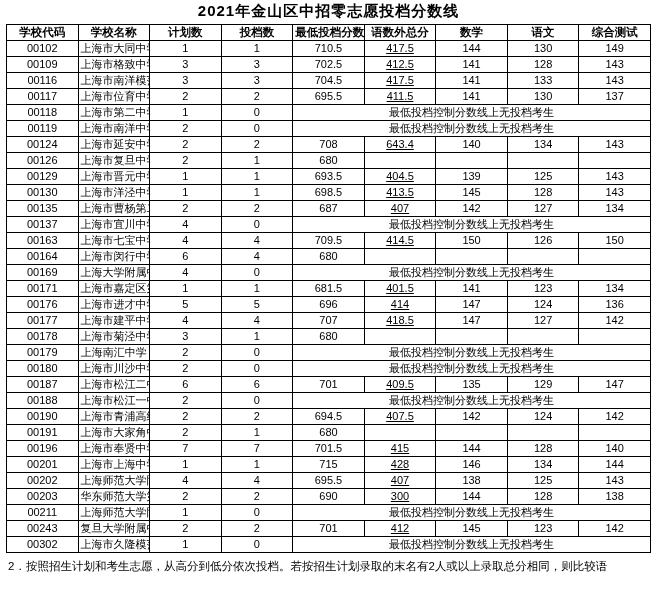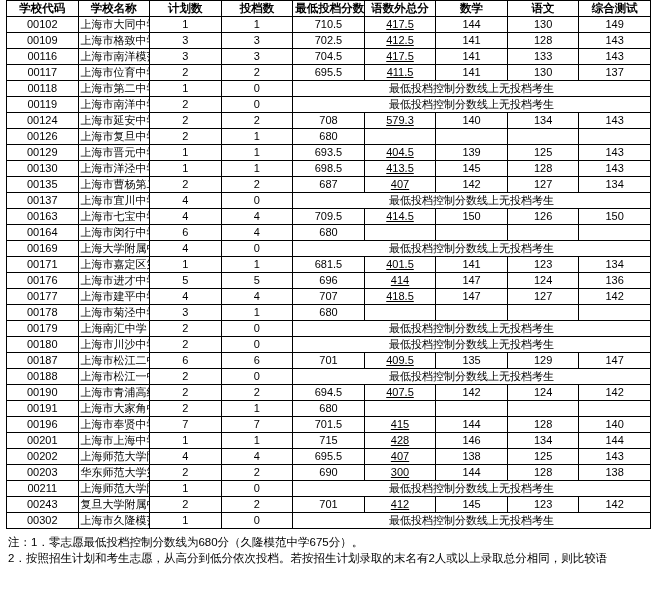--- a/index.html
+++ b/index.html
@@ -77,20 +77,21 @@
   }
   .notes .indent {
     margin-left: 0px;
   }
 </style>
 </head>
 <body>
 
 <div id="page">
 
+  <div class="title-bar">2021年金山区中招零志愿投档分数线</div>
 
   <table class="score-table">
     <thead>
       <tr>
         <th class="code">学校代码</th>
         <th class="school">学校名称</th>
         <th class="plan">计划数</th>
         <th class="taken">投档数</th>
         <th class="line">最低投档分数线</th>
         <th class="total">语数外总分</th>
@@ -157,21 +158,21 @@
           <td class="plan">2</td>
           <td class="taken">0</td>
           <td class="merged-note" colspan="5">最低投档控制分数线上无投档考生</td>
         </tr>
         <tr>
           <td class="code">00124</td>
           <td class="school">上海市延安中学</td>
           <td class="plan">2</td>
           <td class="taken">2</td>
           <td class="line">708</td>
-          <td class="total">579.3</td>
+          <td class="total">643.4</td>
           <td class="math">140</td>
           <td class="chinese">134</td>
           <td class="comp">143</td>
         </tr>
         <tr>
           <td class="code">00126</td>
           <td class="school">上海市复旦中学</td>
           <td class="plan">2</td>
           <td class="taken">1</td>
           <td class="line">680</td>
@@ -413,18 +414,17 @@
           <td class="code">00302</td>
           <td class="school">上海市久隆模范中学</td>
           <td class="plan">1</td>
           <td class="taken">0</td>
           <td class="merged-note" colspan="5">最低投档控制分数线上无投档考生</td>
         </tr>
       </tbody>
   </table>
 
   <div class="notes">
-    <p>注：1．零志愿最低投档控制分数线为680分（久隆模范中学675分）。</p>
     <p class="indent">2．按照招生计划和考生志愿，从高分到低分依次投档。若按招生计划录取的末名有2人或以上录取总分相同，则比较语</p>
 
   </div>
 
 </div>
 
 </body></html>

